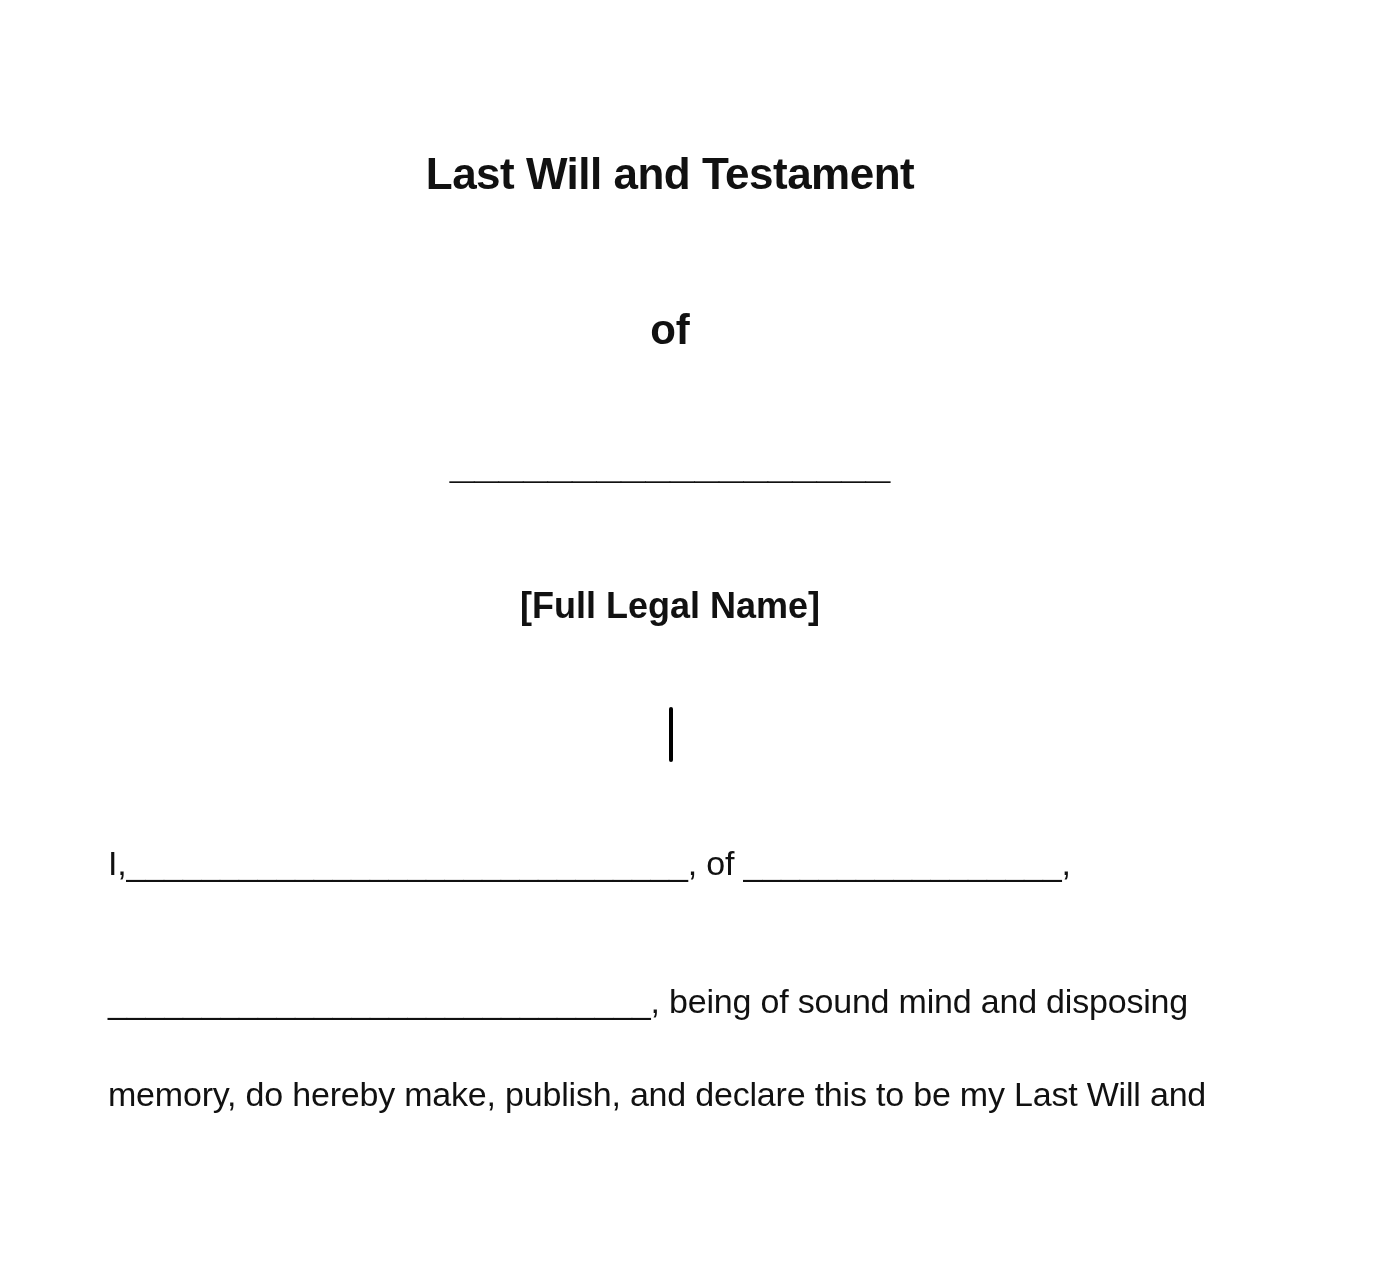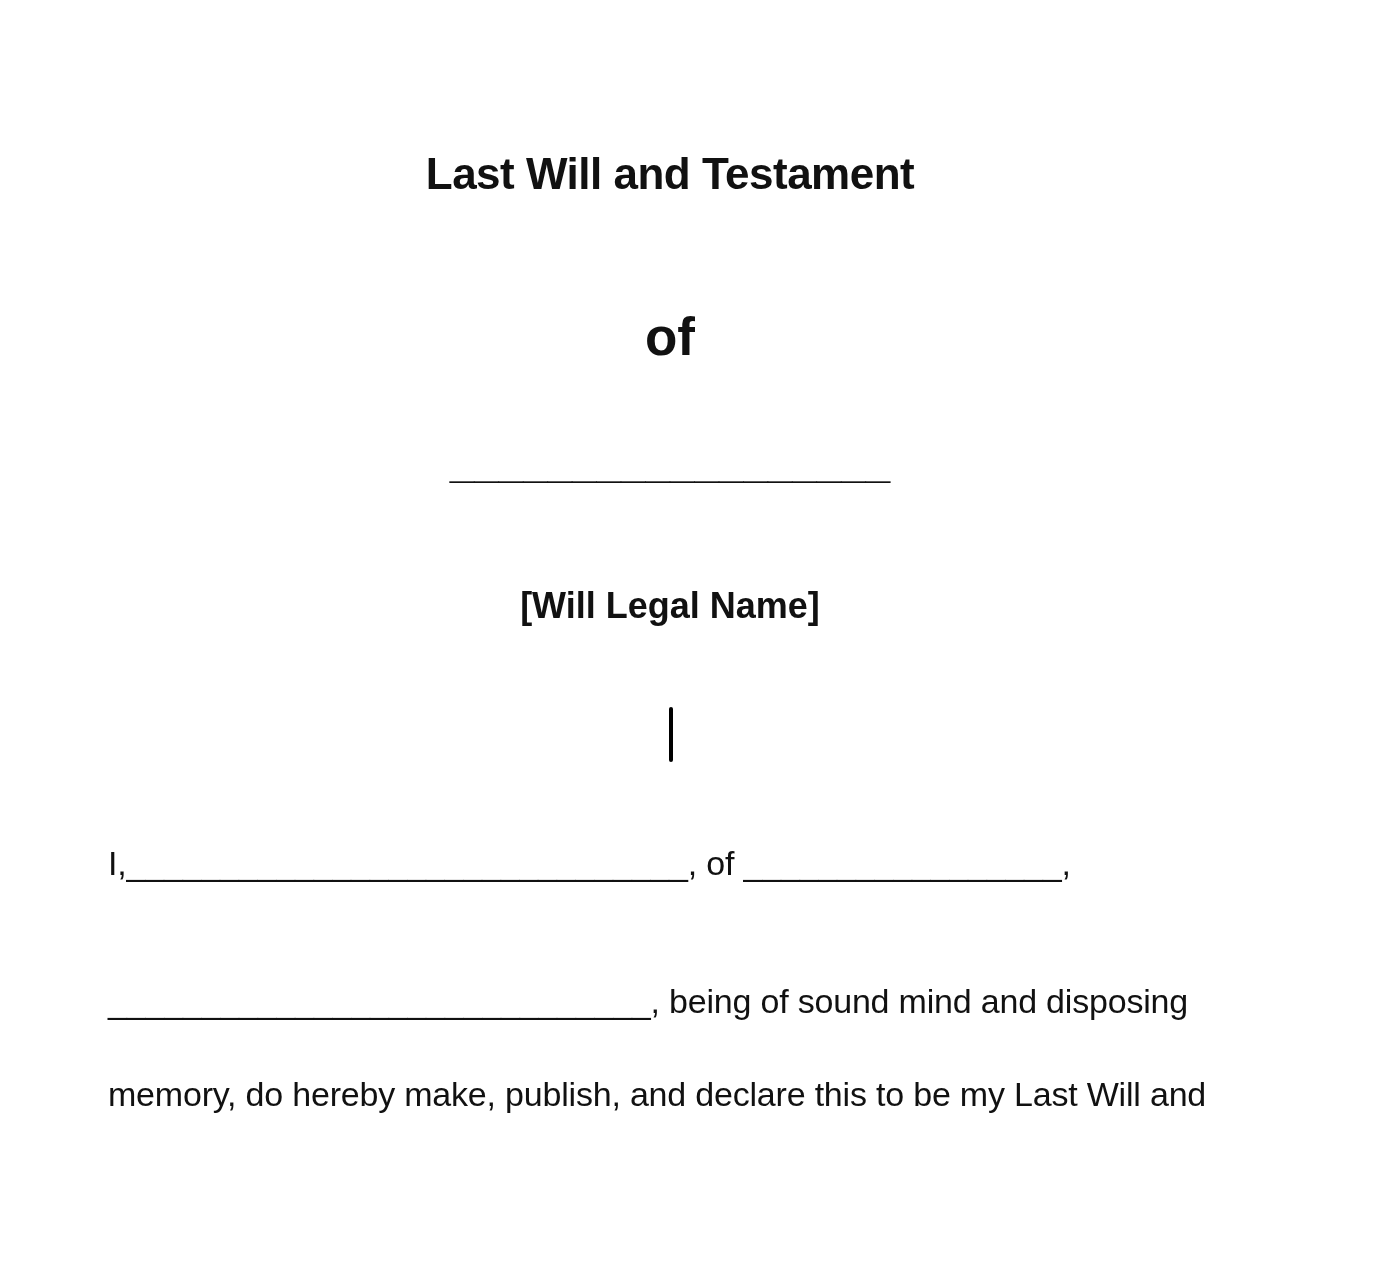--- a/index.html
+++ b/index.html
@@ -28,21 +28,21 @@
   }
   .centered { text-align: center; }
   .doc-title {
     top: 148px;
     font-size: 44px;
     font-weight: 700;
     letter-spacing: -0.5px;
   }
   .doc-of {
     top: 305px;
-    font-size: 53px;
+    font-size: 42px;
     font-weight: 700;
   }
   .doc-name-blank {
     top: 437px;
     font-size: 44px;
     font-weight: 700;
     letter-spacing: 0;
   }
   .doc-name-placeholder {
     top: 584px;
@@ -72,21 +72,21 @@
 <body>
 
 <div class="canvas">
 
   <div class="abs centered doc-title">Last Will and Testament</div>
 
   <div class="abs centered doc-of">of</div>
 
   <div class="abs centered doc-name-blank">__________________</div>
 
-  <div class="abs centered doc-name-placeholder">[Will Legal Name]</div>
+  <div class="abs centered doc-name-placeholder">[Full Legal Name]</div>
 
   <div class="caret"></div>
 
   <div class="abs body-line line-1">I,______________________________, of _________________,</div>
 
   <div class="abs body-line line-3">memory, do hereby make, publish, and declare this to be my Last Will and</div>
 
   <div class="abs body-line line-2">_____________________________, being of sound mind and disposing</div>
 
 

